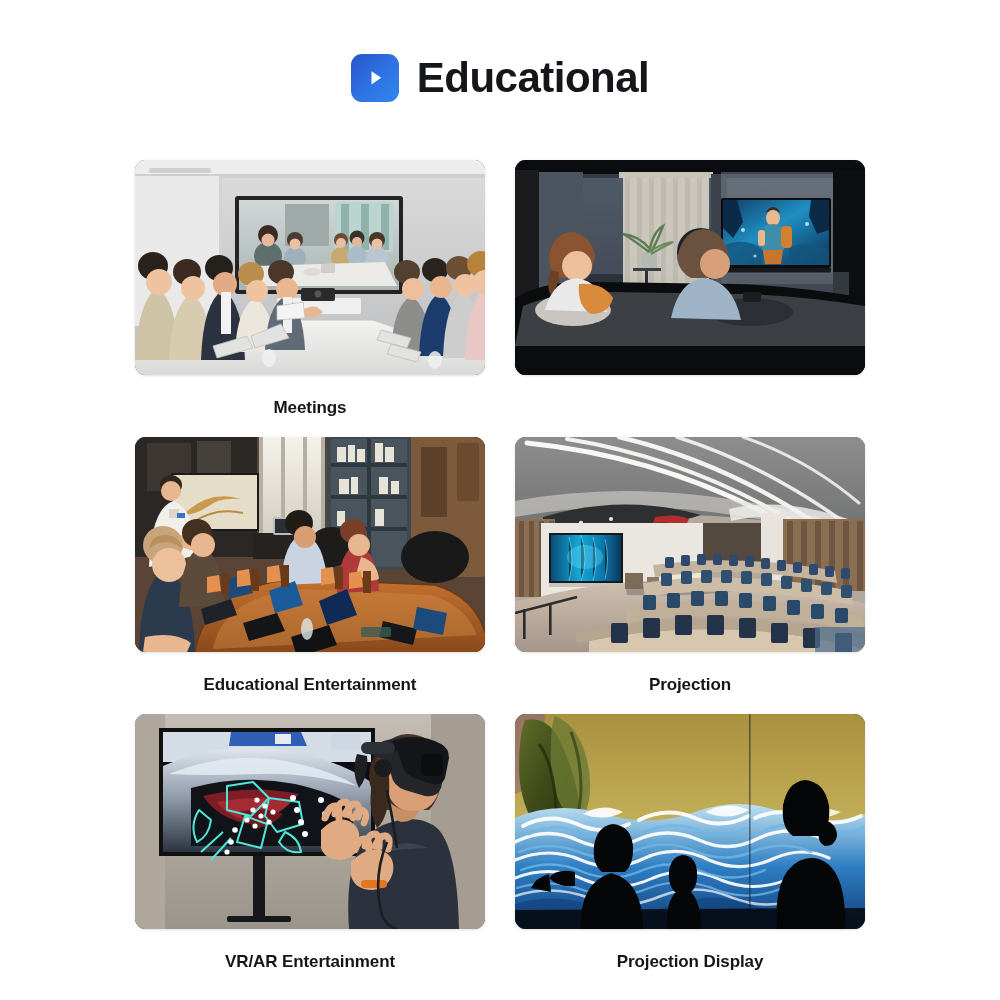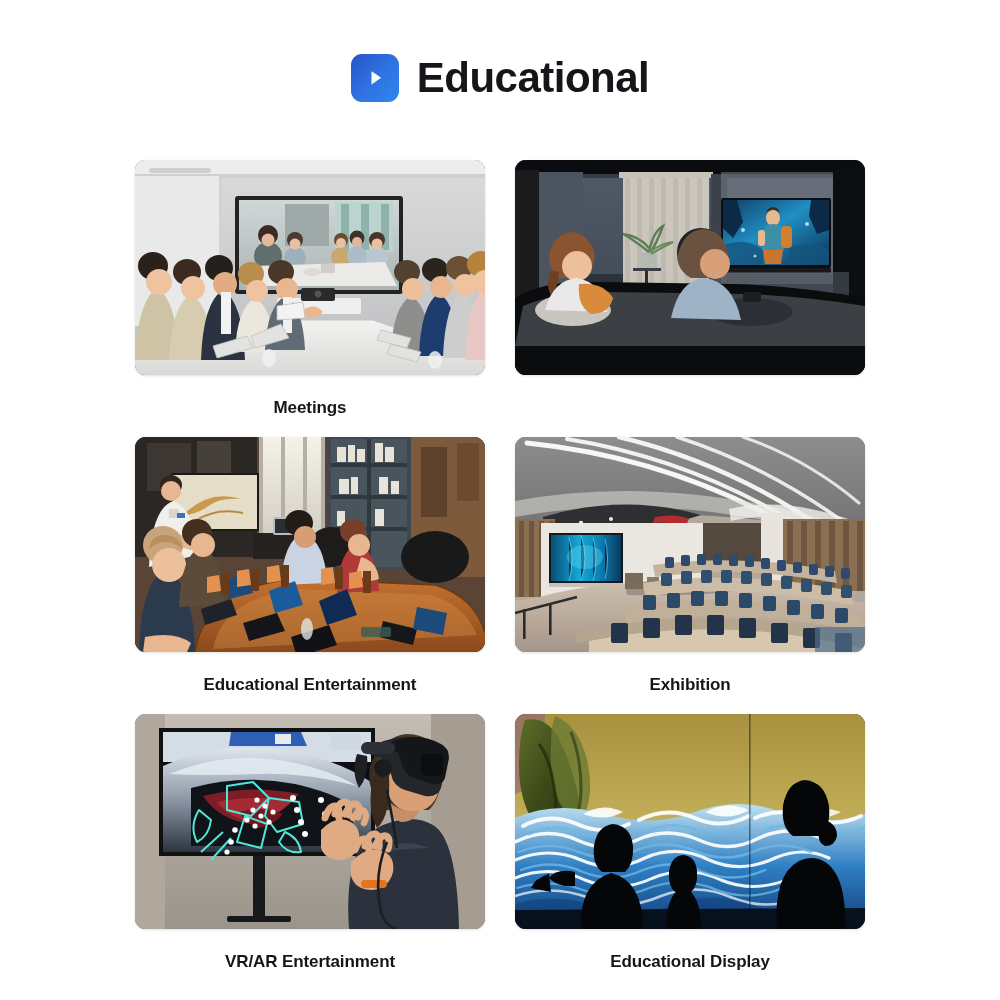--- a/index.html
+++ b/index.html
@@ -570,21 +570,21 @@
                 <rect x="320" y="196" width="17" height="20" rx="2"></rect>
             </g>
             <rect x="300" y="190" width="50" height="25" fill="#4f6d8c" opacity="0.7"></rect>
           </g>
 
           <path d="M0 176 L62 160" stroke="#2b2b2b" stroke-width="2.4" fill="none"></path>
           <rect x="8" y="172" width="2.6" height="30" fill="#2b2b2b"></rect>
           <rect x="34" y="166" width="2.6" height="32" fill="#2b2b2b"></rect>
         </svg>
       </div>
-      <div class="caption">Exhibition</div>
+      <div class="caption">Projection</div>
     </div>
 
     <div class="card">
       <div class="thumb">
         <svg viewBox="0 0 350 215" preserveAspectRatio="xMidYMid slice">
           <defs>
             <linearGradient id="v-bg" x1="0" y1="0" x2="0" y2="1">
               <stop offset="0" stop-color="#c3bdb3"></stop>
                 <stop offset="1" stop-color="#9a948b"></stop>
             </linearGradient>
@@ -754,17 +754,17 @@
             <path d="M154 158 q2 -16 14 -17 q13 1 14 17 q1 14 -6 20 l-16 0 q-7 -6 -6 -20 Z"></path>
 
             <path d="M66 215 q-2 -46 30 -56 q32 8 32 56 Z"></path>
             <ellipse cx="98" cy="136" rx="19" ry="22"></ellipse>
             <path d="M79 132 q3 -20 19 -22 q18 2 20 22 q1 18 -8 26 l-23 0 q-10 -8 -8 -26 Z"></path>
             <path d="M60 158 q-18 -4 -26 6 q10 10 26 8 Z"></path>
             <path d="M34 160 q-14 4 -18 14 l20 4 Z"></path>
           </g>
         </svg>
       </div>
-      <div class="caption">Educational Display</div>
+      <div class="caption">Projection Display</div>
     </div>
 
   </div>
 </div>
 
 </body></html>

